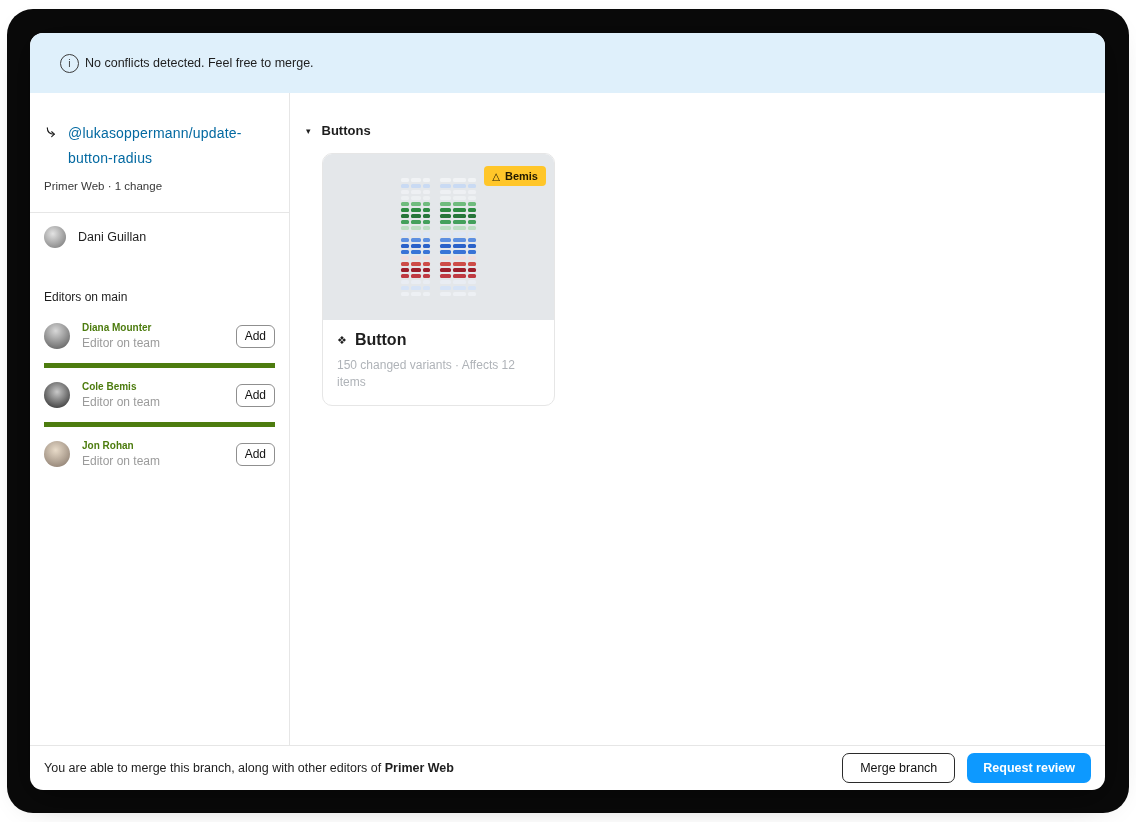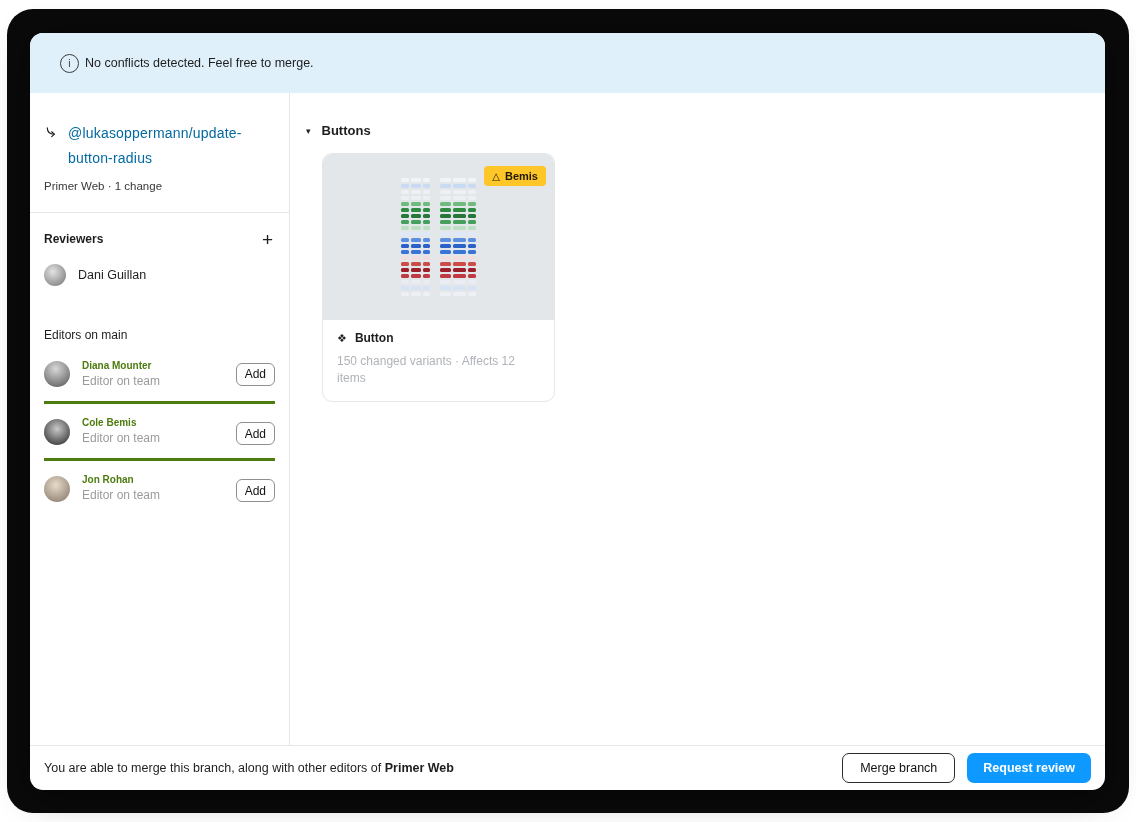--- a/index.html
+++ b/index.html
@@ -50,21 +50,21 @@
   .avatar.sm{width:22px;height:22px;}
   .avatar.md{width:26px;height:26px;}
   .av-dani {background:radial-gradient(circle at 40% 35%,#e3e3e3,#8d8d8d 75%);}
   .av-diana{background:radial-gradient(circle at 45% 30%,#d8d8d8,#6f6f6f 78%);}
   .av-cole {background:radial-gradient(circle at 50% 38%,#c9c9c9,#4c4c4c 75%);}
   .av-jon  {background:radial-gradient(circle at 45% 35%,#e8dbc9,#98897b 78%);}
   .reviewer-name{font-size:12.5px;color:#1e1e1e;}
 
   .editors-title{margin-top:42px;font-size:12px;color:#1e1e1e;}
   .editor-row{display:flex;align-items:center;padding:13px 0;}
-  .editor-row + .editor-row{border-top:3px solid #4d7c0f;align-items:flex-end;}
+  .editor-row + .editor-row{border-top:5px solid #4d7c0f;}
   .editor-list{margin-top:5px;}
   .editor-info{margin-left:12px;}
   .editor-name{font-size:10px;font-weight:700;color:#4d7c0f;}
   .editor-role{font-size:12px;color:#9b9b9b;margin-top:3px;}
   .add-btn{margin-left:auto;height:23px;min-width:38px;padding:0 8px;background:#fff;
     border:1px solid #8f8f8f;border-radius:6px;font-size:12px;color:#111;cursor:pointer;
     font-family:inherit;}
 
   
   .main{flex:1;padding:30px 0 0 16px;}
@@ -81,21 +81,21 @@
     font-size:11px;font-weight:600;color:#221a00;}
   .badge-tri{font-size:10px;font-weight:400;}
   .tgrid{display:flex;flex-direction:column;gap:2px;}
   .trow{display:flex;gap:2px;}
   .tcell{height:4px;border-radius:1.5px;}
   .tcell.g2{margin-left:8px;}
 
   .card-footer{padding:11px 14px 14px;}
   .card-name-row{display:flex;align-items:center;gap:8px;}
   .component-icon{font-size:11px;color:#1e1e1e;}
-  .card-name{font-size:12px;font-weight:700;color:#1e1e1e;}
+  .card-name{font-size:16px;font-weight:700;color:#1e1e1e;}
   .card-caption{margin-top:8px;font-size:12px;line-height:17px;color:#afb3b8;width:185px;}
 
   
   .footer{flex:none;height:44px;border-top:1px solid #e6e6e6;display:flex;align-items:center;
     padding:0 14px;}
   .footer-msg{font-size:12.5px;color:#1e1e1e;}
   .btn{height:30px;border-radius:7px;font-size:12.5px;cursor:pointer;font-family:inherit;
     display:flex;align-items:center;justify-content:center;}
   .btn-secondary{margin-left:auto;padding:0 17px;background:#fff;border:1px solid #2b2b2b;
     color:#111;font-weight:500;}
@@ -124,24 +124,20 @@
             <path d="M3.5 3 c0 4.2 2.6 6.8 7.3 6.8"></path>
             <path d="M8.2 7.2 l2.9 2.6 -2.9 2.6"></path>
           </svg>
         </span>
         <div class="branch-name">@lukasoppermann/update-button-radius</div>
       </div>
       <div class="branch-meta">Primer Web · 1 change</div>
 
       <hr class="sb-divider">
 
-      <div class="reviewers-header">
-        <span class="reviewers-title">Reviewers</span>
-        <button class="plus-btn">+</button>
-      </div>
 
       <div class="reviewer-row">
         <span class="avatar sm av-dani"></span>
         <span class="reviewer-name">Dani Guillan</span>
       </div>
 
       <div class="editors-title">Editors on main</div>
 
       <div class="editor-list">
         <div class="editor-row">

